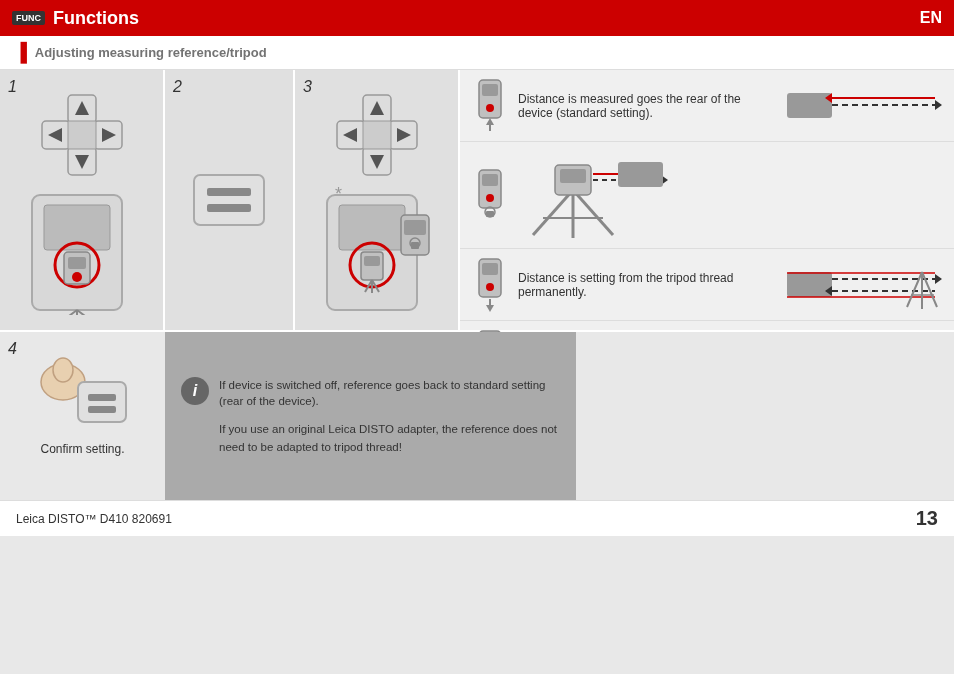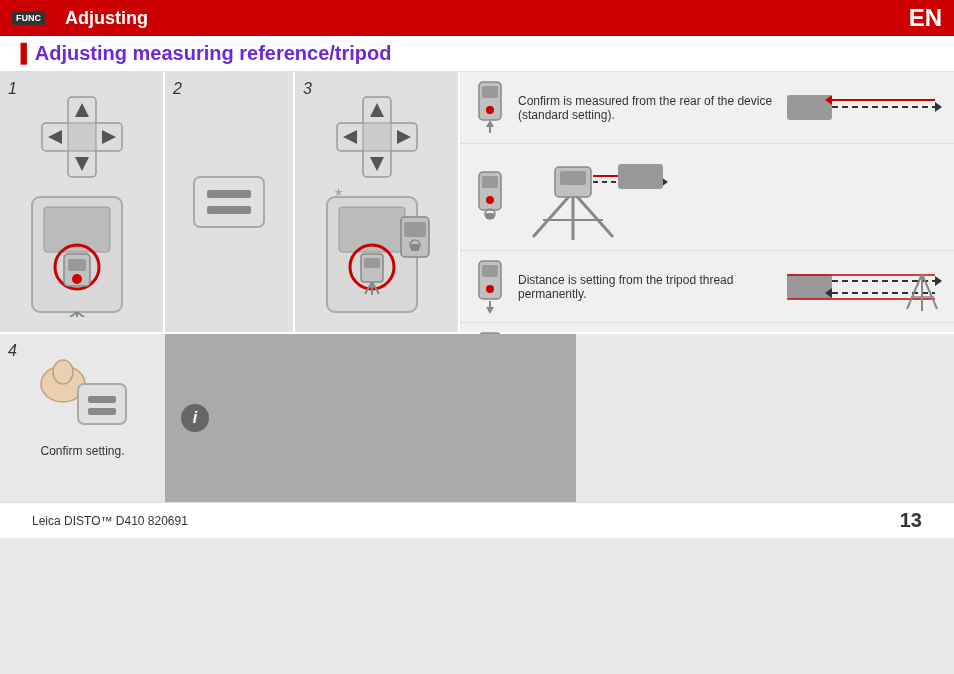--- a/index.html
+++ b/index.html
@@ -17,58 +17,58 @@
       background: #cc0000;
       height: 36px;
       display: flex;
       align-items: center;
       justify-content: space-between;
       padding: 0 12px;
     }
     .header-left {
       display: flex;
       align-items: center;
-      gap: 20px;
+      gap: 8px;
     }
     .func-badge {
       background: #333;
       color: #fff;
       font-size: 9px;
       font-weight: bold;
       padding: 2px 4px;
       border-radius: 2px;
     }
     .header-title {
       color: #fff;
       font-size: 18px;
       font-weight: bold;
     }
     .header-lang {
       color: #fff;
-      font-size: 24px;
+      font-size: 16px;
       font-weight: bold;
     }
 
     
     .section-title {
       background: #fff;
       padding: 6px 14px;
       display: flex;
       align-items: center;
       gap: 8px;
       border-bottom: 1px solid #ddd;
     }
     .section-icon {
       color: #cc0000;
       font-size: 18px;
       font-weight: bold;
     }
     .section-title-text {
-      color: #6d28d9;
-      font-size: 20px;
+      color: #737373;
+      font-size: 13px;
       font-weight: bold;
     }
 
     
     .top-row {
       display: flex;
       background: #e8e8e8;
       height: 260px;
     }
 
@@ -208,21 +208,21 @@
       align-items: flex-start;
     }
 
     
     .footer {
       background: #fff;
       height: 36px;
       display: flex;
       align-items: center;
       justify-content: space-between;
-      padding: 0 32px;
+      padding: 0 16px;
       border-top: 1px solid #ddd;
     }
     .footer-text {
       font-size: 12px;
       color: #333;
     }
     .footer-page {
       font-size: 20px;
       font-weight: bold;
       color: #333;
@@ -239,21 +239,21 @@
       color: #333;
       margin-top: 0;
     }
   </style>
 </head>
 <body>
 
 <div class="header">
   <div class="header-left">
     <span class="func-badge">FUNC</span>
-    <span class="header-title">Adjusting</span>
+    <span class="header-title">Functions</span>
   </div>
   <span class="header-lang">EN</span>
 </div>
 
 <div class="section-title">
   <span class="section-icon">▐</span>
   <span class="section-title-text">Adjusting measuring reference/tripod</span>
 </div>
 
 <div class="top-row">
@@ -352,21 +352,21 @@
       <div class="info-icon-col">
         <svg width="30" height="55" viewBox="0 0 30 55">
           <rect x="4" y="2" width="22" height="38" rx="4" fill="#c0c0c0" stroke="#888" stroke-width="1.5"></rect>
           <rect x="7" y="6" width="16" height="12" rx="2" fill="#999"></rect>
           <circle cx="15" cy="30" r="4" fill="#cc0000"></circle>
 
           <line x1="15" y1="43" x2="15" y2="53" stroke="#888" stroke-width="2"></line>
           <polygon points="15,40 11,47 19,47" fill="#888"></polygon>
         </svg>
       </div>
-      <div class="info-text">Confirm is measured from the rear of the device (standard setting).</div>
+      <div class="info-text">Distance is measured goes the rear of the device (standard setting).</div>
       <div class="diagram-col">
         <svg width="155" height="55" viewBox="0 0 155 55">
 
           <rect x="0" y="15" width="45" height="25" rx="3" fill="#999"></rect>
 
           <line x1="45" y1="27" x2="148" y2="27" stroke="#333" stroke-width="2" stroke-dasharray="6,4"></line>
           <polygon points="148,22 155,27 148,32" fill="#333"></polygon>
 
           <line x1="45" y1="20" x2="148" y2="20" stroke="#cc0000" stroke-width="2"></line>
           <polygon points="45,15 38,20 45,25" fill="#cc0000"></polygon>
@@ -487,20 +487,24 @@
       <rect x="55" y="42" width="28" height="7" rx="2" fill="#888"></rect>
       <rect x="55" y="54" width="28" height="7" rx="2" fill="#888"></rect>
     </svg>
     <span class="confirm-label">Confirm setting.</span>
   </div>
 
   <div style="display:flex; align-items:stretch; flex:1;">
     <div class="info-box">
       <div class="info-box-inner">
         <div class="info-circle">i</div>
+        <span class="info-box-text">If device is switched off, reference goes back to standard setting (rear of the device).</span>
+      </div>
+      <div style="padding-left:38px;">
+        <span class="info-box-text">If you use an original Leica DISTO adapter, the reference does not need to be adapted to tripod thread!</span>
       </div>
     </div>
 
     <div style="flex:1; background:#e8e8e8;"></div>
   </div>
 
 </div>
 
 <div class="footer">
   <span class="footer-text">Leica DISTO™ D410 820691</span>

